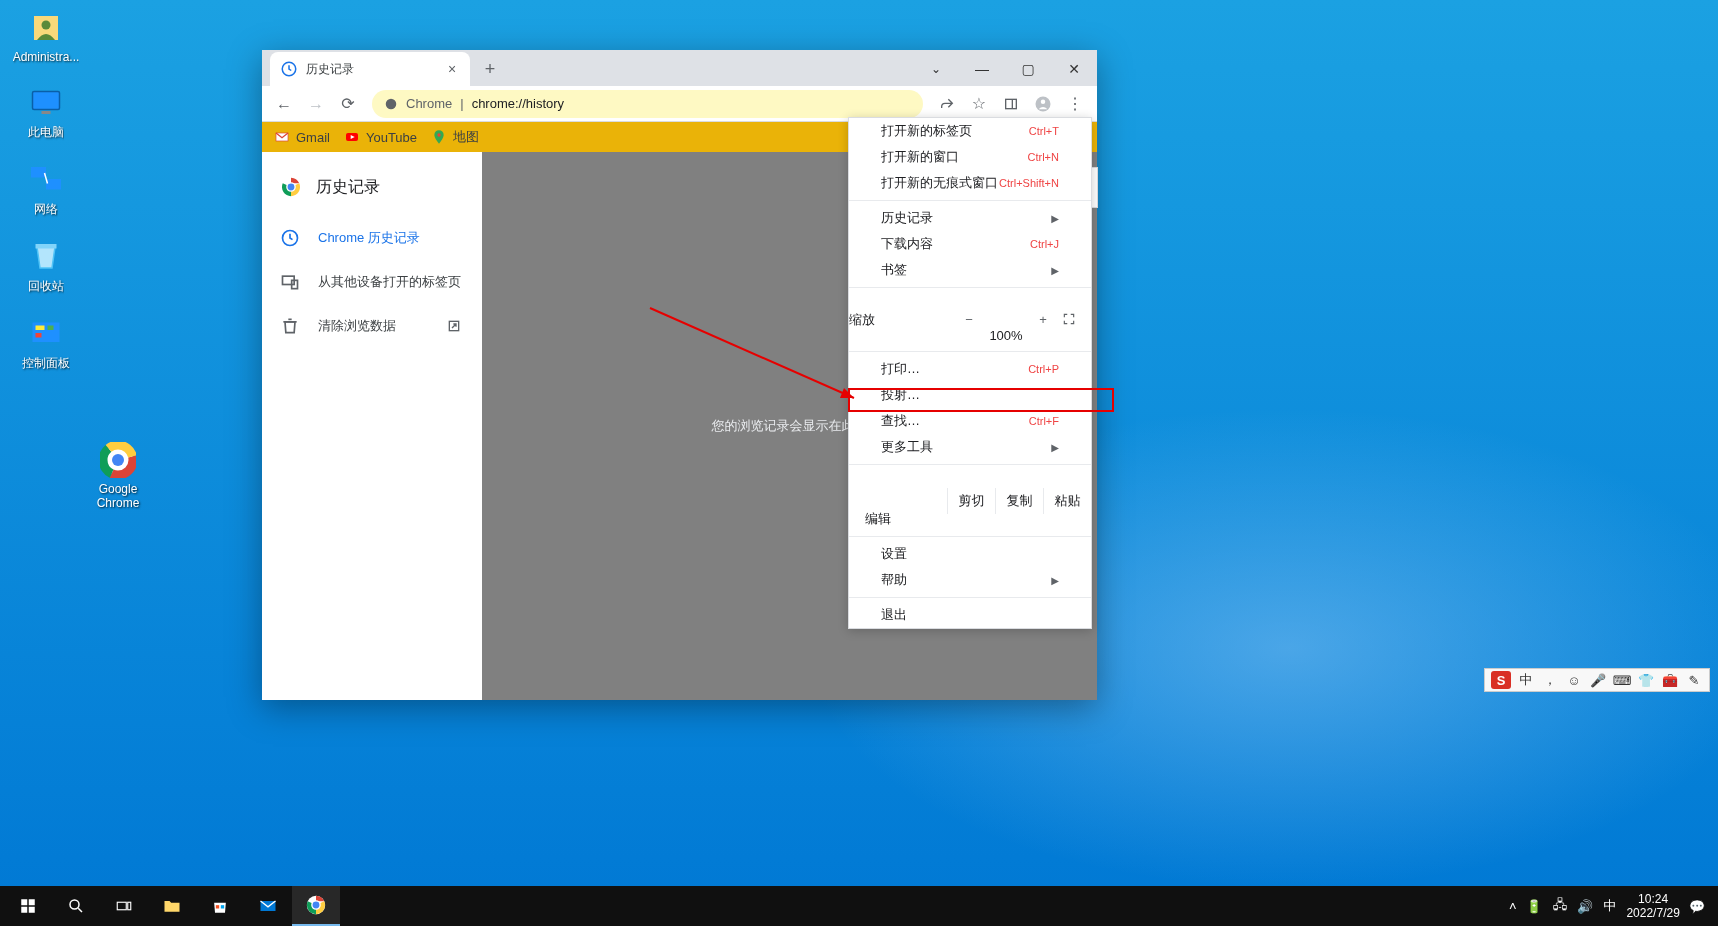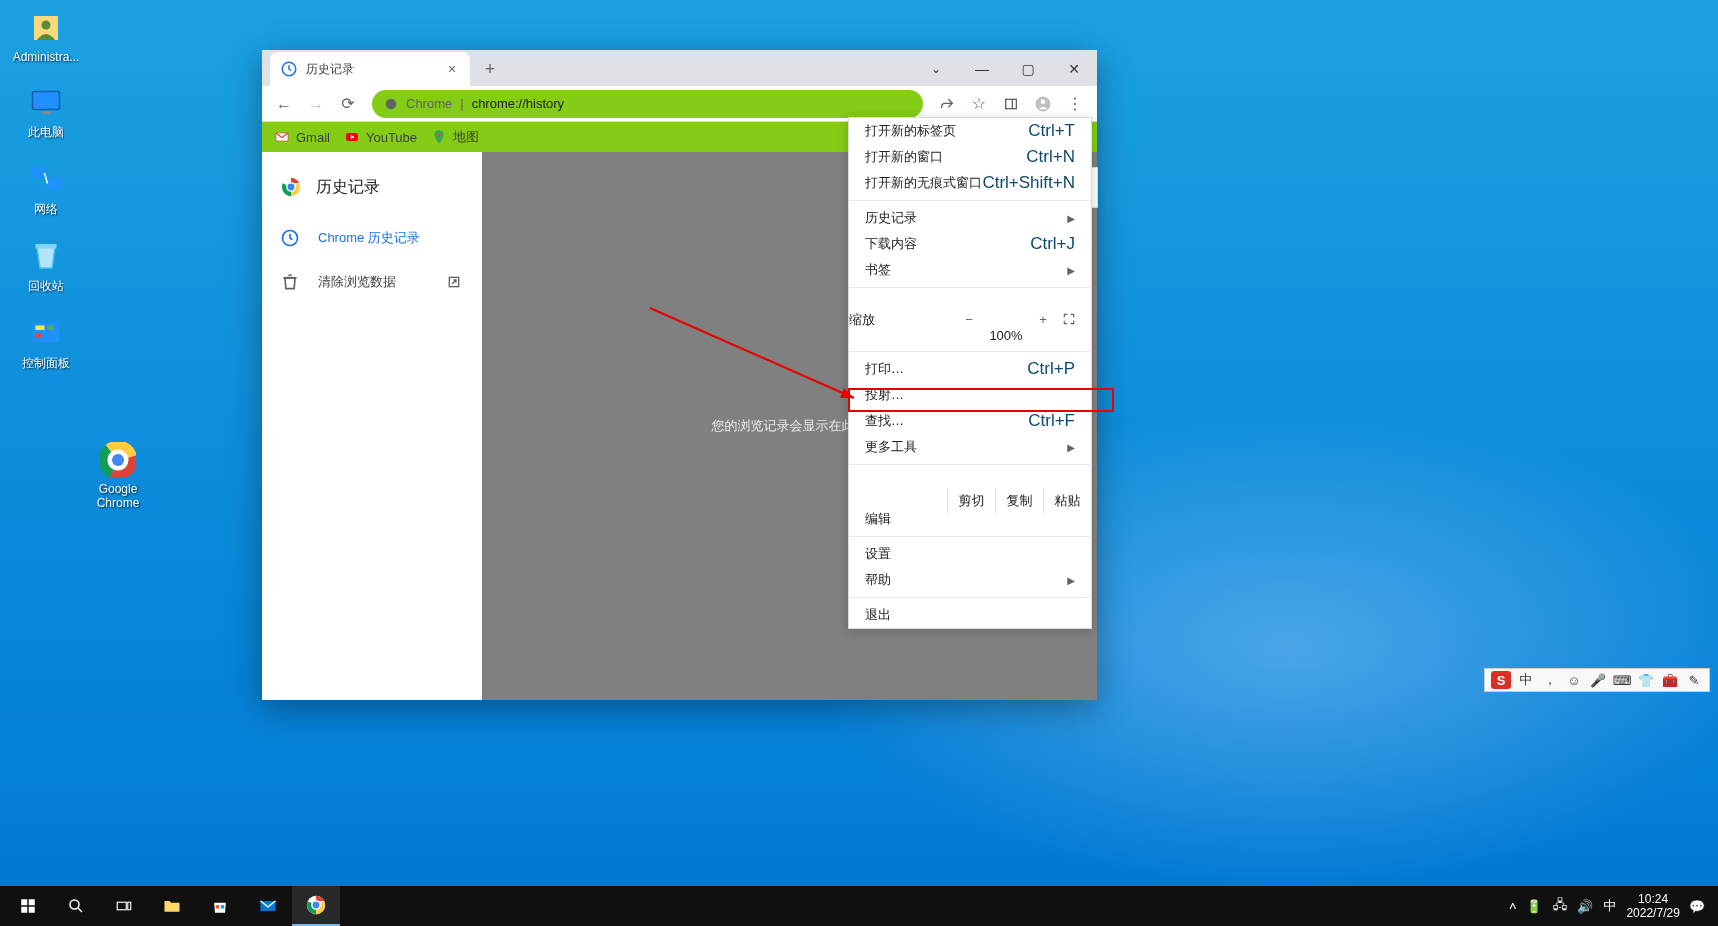--- a/index.html
+++ b/index.html
@@ -22,44 +22,44 @@
 .tab { background: #fff; border-radius: 8px 8px 0 0; height: 34px; margin-left: 8px; display: flex; align-items: center; padding: 0 10px; gap: 8px; font-size: 12px; color: #3c4043; min-width: 200px; }
 .tab .tab-close { margin-left: auto; width: 16px; height: 16px; display: flex; align-items: center; justify-content: center; border-radius: 50%; font-size: 14px; color: #5f6368; }
 .newtab-btn { width: 28px; height: 28px; display: flex; align-items: center; justify-content: center; color: #5f6368; font-size: 18px; margin: 0 6px 3px; border-radius: 50%; }
 .win-controls { margin-left: auto; display: flex; }
 .win-controls div { width: 46px; height: 34px; display: flex; align-items: center; justify-content: center; color: #333; font-size: 14px; }
 .win-controls .dd { font-size: 12px; }
 
 .toolbar { height: 36px; background: #fff; border-bottom: 1px solid #dadce0; display: flex; align-items: center; padding: 0 8px; gap: 4px; }
 .tb-btn { width: 28px; height: 28px; display: flex; align-items: center; justify-content: center; color: #5f6368; border-radius: 50%; font-size: 16px; }
 .tb-btn.disabled { color: #bdc1c6; }
-.omnibox { flex: 1; height: 28px; background: #84cc16; border-radius: 14px; display: flex; align-items: center; padding: 0 12px; gap: 8px; font-size: 13px; color: #202124; margin: 0 6px; }
+.omnibox { flex: 1; height: 28px; background: #fef9c3; border-radius: 14px; display: flex; align-items: center; padding: 0 12px; gap: 8px; font-size: 13px; color: #202124; margin: 0 6px; }
 .omnibox .origin { color: #5f6368; }
 .omnibox .sep { color: #5f6368; }
 
-.bookmarks { height: 30px; background: #84cc16; display: flex; align-items: center; gap: 14px; padding: 0 12px; font-size: 13px; color: #3c4043; }
+.bookmarks { height: 30px; background: #eab308; display: flex; align-items: center; gap: 14px; padding: 0 12px; font-size: 13px; color: #3c4043; }
 .bm-item { display: flex; align-items: center; gap: 6px; cursor: pointer; }
 
 .content { flex: 1; display: flex; background: #fff; position: relative; }
 .sidebar { width: 220px; background: #fff; padding: 16px 0; }
 .sidebar-header { display: flex; align-items: center; gap: 14px; padding: 8px 18px 18px; font-size: 16px; color: #202124; }
 .side-item { display: flex; align-items: center; gap: 18px; padding: 12px 18px; font-size: 13px; color: #3c4043; cursor: pointer; }
 .side-item.active { color: #1a73e8; }
 .side-item.active .sicon { color: #1a73e8; }
 .side-item .sicon { width: 20px; height: 20px; display: flex; align-items: center; justify-content: center; color: #5f6368; font-size: 18px; }
 
 .main-area { flex: 1; background: #808080; position: relative; display: flex; align-items: center; justify-content: center; }
 .empty-msg { color: #e8eaed; font-size: 13px; }
 .hint-box { position: absolute; top: 15px; right: -1px; background: #fff; border: 1px solid #dadce0; padding: 12px 14px; font-size: 13px; color: #bfa8f0; }
 
 
 .ctx-menu { position: absolute; top: 117px; left: 848px; width: 244px; background: #fff; border: 1px solid #dadce0; box-shadow: 0 2px 10px rgba(0,0,0,0.2); font-size: 13px; color: #202124; z-index: 10; }
-.ctx-row { display: flex; align-items: center; padding: 6px 16px; height: 26px; cursor: pointer; }
+.ctx-row { display: flex; align-items: center; padding: 6px 32px; height: 26px; cursor: pointer; }
 .ctx-row .lbl { flex: 1; }
-.ctx-row .shortcut { color: #0c4a6e; font-size: 17px; }
+.ctx-row .shortcut { color: #ef4444; font-size: 11px; }
 .ctx-row .arrow { color: #5f6368; font-size: 10px; }
 .ctx-sep { height: 1px; background: #e8eaed; margin: 4px 0; }
 .ctx-zoom { display: flex; align-items: center; padding: 4px 10px 4px 0; }
 .ctx-zoom .lbl { flex: 1; }
 .ctx-zoom .zbtn { width: 28px; text-align: center; color: #5f6368; cursor: pointer; }
 .ctx-zoom .zval { width: 46px; text-align: center; margin-top: 32px; }
 .ctx-zoom .fs { width: 24px; text-align: center; font-size: 11px; cursor: pointer; }
 .ctx-edit { display: flex; padding: 4px 0 4px 16px; align-items: center; }
 .ctx-edit .lbl { flex: 1; margin-top: 37px; }
 .ctx-edit .ebtn { width: 48px; text-align: center; border-left: 1px solid #e8eaed; padding: 4px 0; cursor: pointer; }
@@ -245,20 +245,29 @@
         <span>历史记录</span>
       </div>
       <div class="side-item active">
         <span class="sicon">
             <svg viewBox="0 0 24 24" width="20" height="20">
               <circle cx="12" cy="12" r="9" fill="none" stroke="currentColor" stroke-width="2"></circle>
               <path d="M12 7 V12 L15 14" stroke="currentColor" stroke-width="2" fill="none"></path>
             </svg>
           </span>
         <span>Chrome 历史记录</span>
+      </div>
+      <div class="side-item">
+        <span class="sicon">
+            <svg viewBox="0 0 24 24" width="20" height="20">
+              <rect x="3" y="5" width="14" height="10" fill="none" stroke="currentColor" stroke-width="2"></rect>
+              <rect x="14" y="10" width="7" height="10" fill="none" stroke="currentColor" stroke-width="2"></rect>
+            </svg>
+          </span>
+        <span>从其他设备打开的标签页</span>
       </div>
       <div class="side-item">
         <span class="sicon">
             <svg viewBox="0 0 24 24" width="20" height="20">
               <path d="M6 7 L18 7 L17 20 L7 20 Z" fill="none" stroke="currentColor" stroke-width="2"></path>
               <line x1="4" y1="7" x2="20" y2="7" stroke="currentColor" stroke-width="2"></line>
               <line x1="10" y1="4" x2="14" y2="4" stroke="currentColor" stroke-width="2"></line>
             </svg>
           </span>
         <span>清除浏览数据</span>

